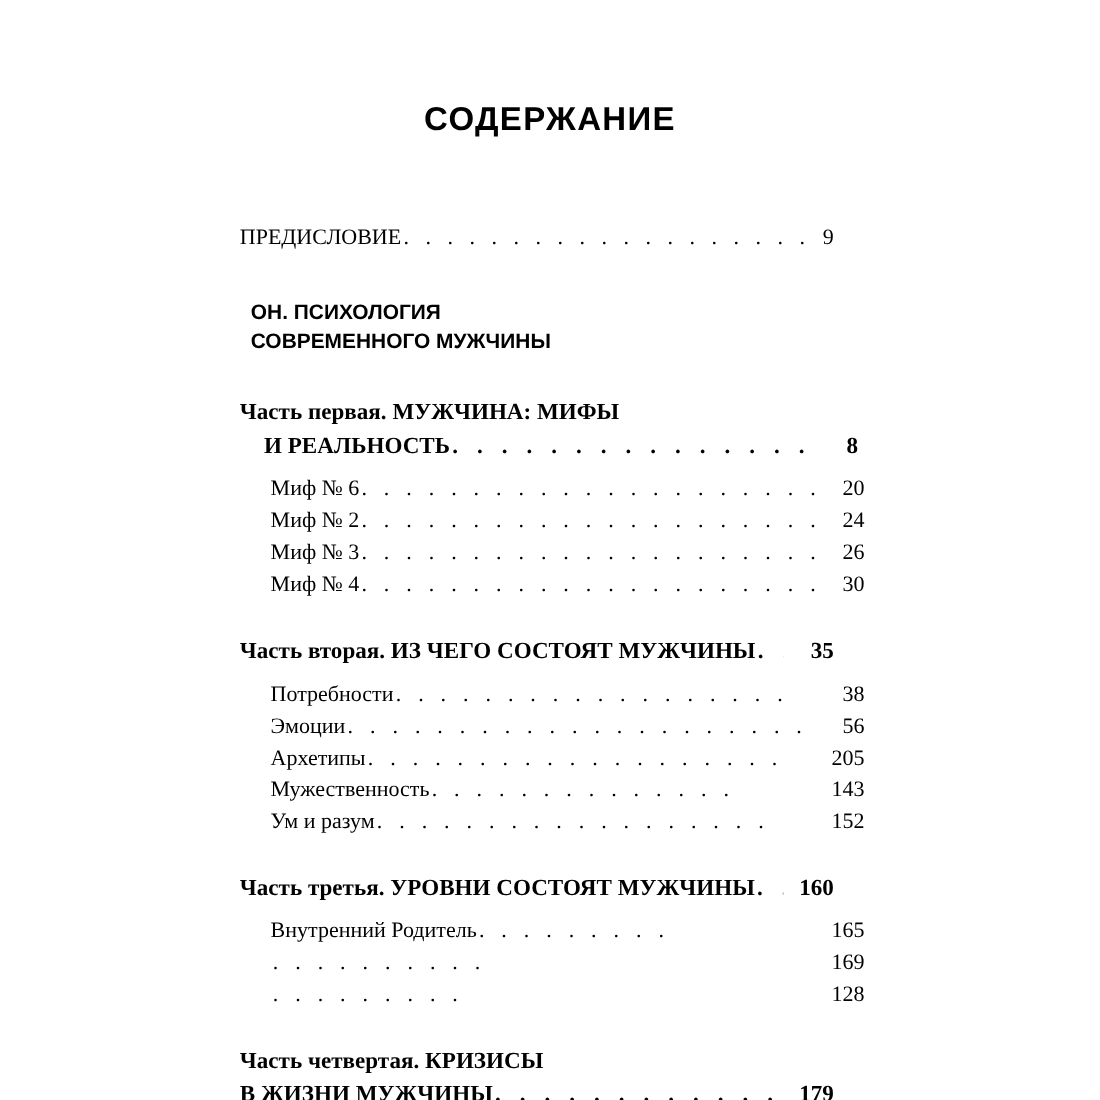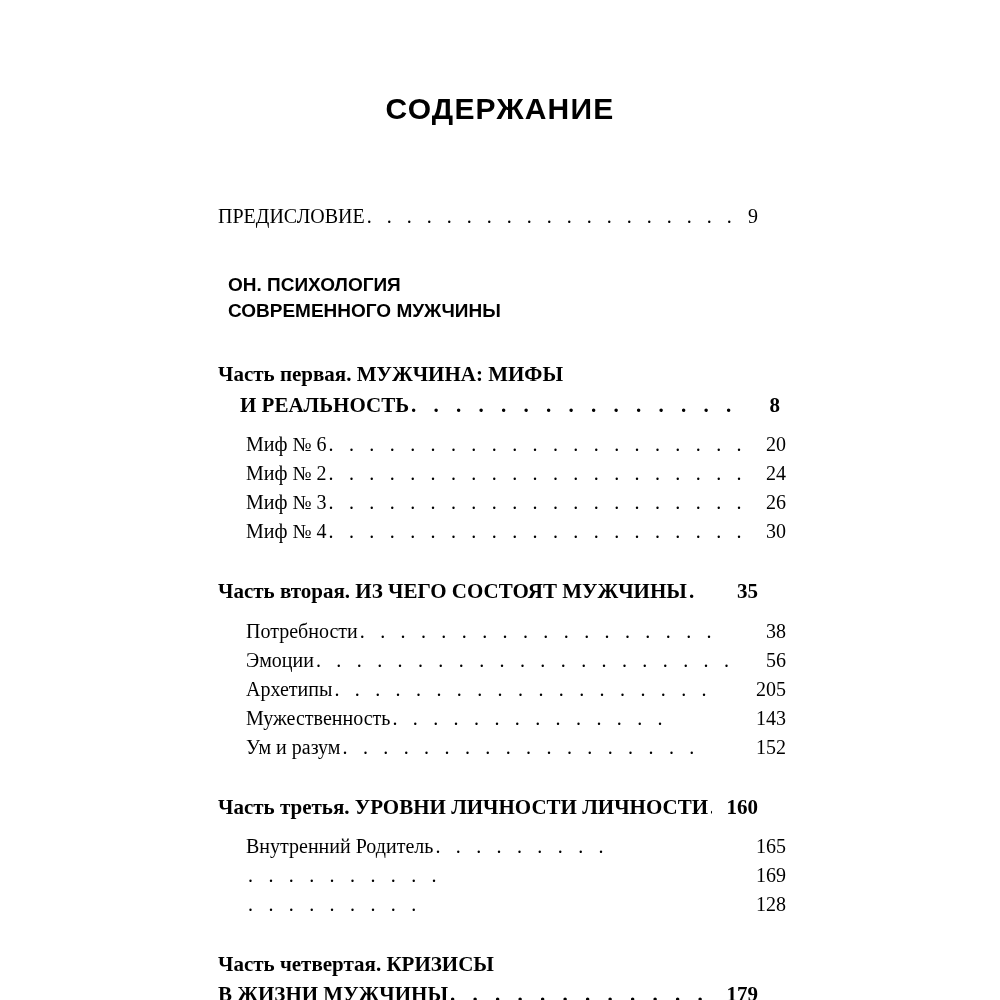--- a/index.html
+++ b/index.html
@@ -197,21 +197,21 @@
           <span class="label">Ум и разум</span>
           <span class="leader">. . . . . . . . . . . . . . . . . .</span>
           <span class="page-num">152</span>
         </div>
       </div>
     </div>
 
     <div class="group">
       <div class="part">
         <div class="row">
-          <span class="label">Часть третья. УРОВНИ ЛИЧНОСТИ ЛИЧНОСТИ</span>
+          <span class="label">Часть третья. УРОВНИ СОСТОЯТ МУЖЧИНЫ</span>
           <span class="leader">. .</span>
           <span class="page-num">160</span>
         </div>
       </div>
       <div class="chapters">
         <div class="chapter row">
           <span class="label">Внутренний Родитель</span>
           <span class="leader">. . . . . . . . .</span>
           <span class="page-num">165</span>
         </div>

